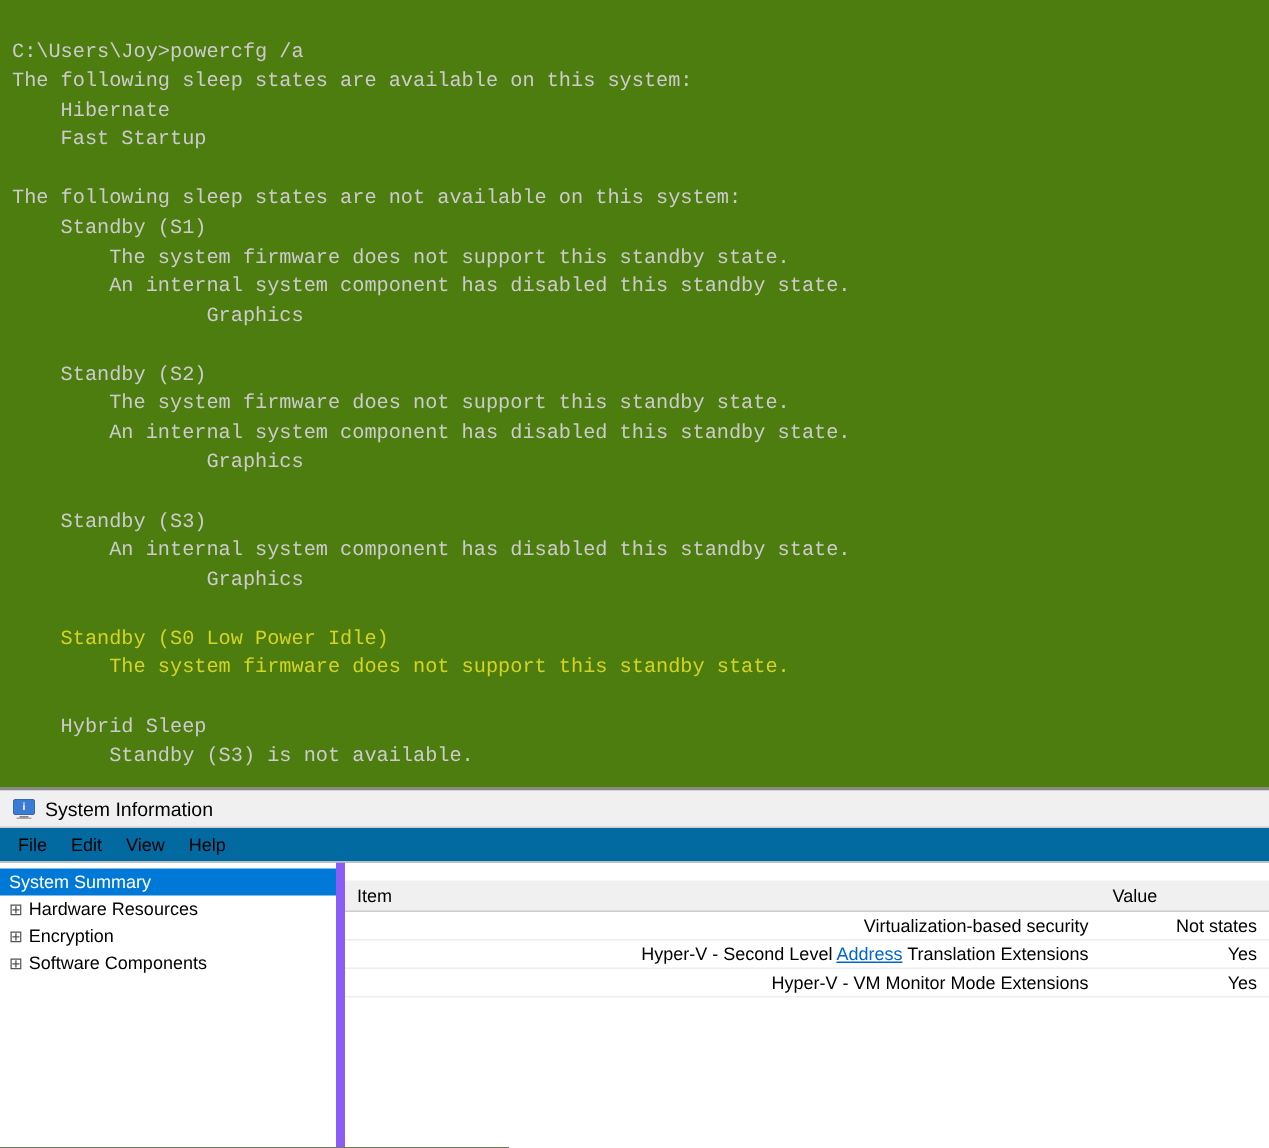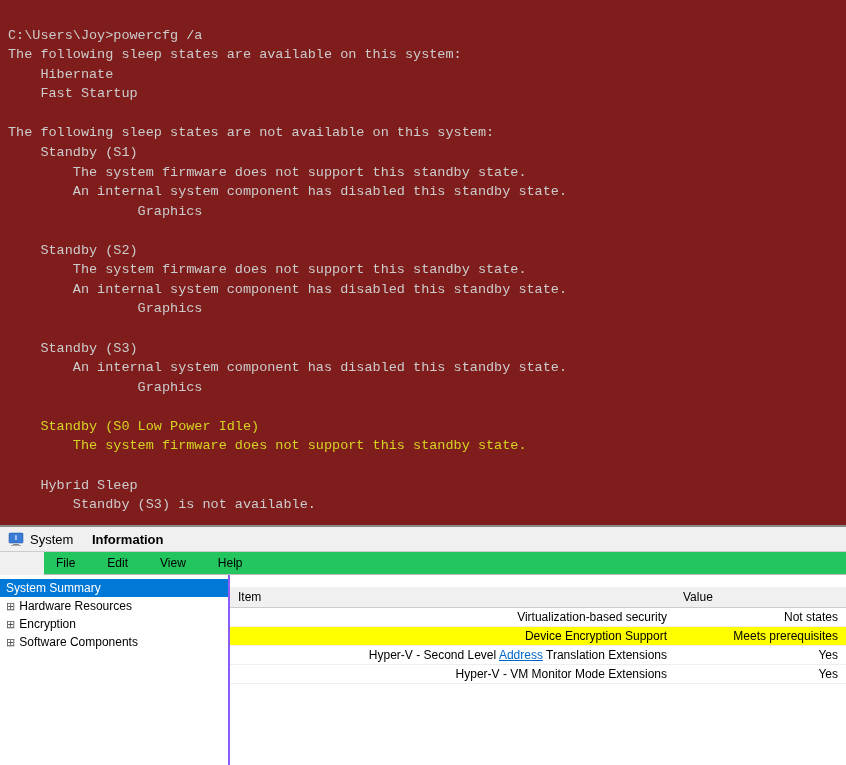--- a/index.html
+++ b/index.html
@@ -1,20 +1,20 @@
 <!DOCTYPE html>
 <html><head>
   <meta charset="utf-8">
   <style>
     * { margin: 0; padding: 0; box-sizing: border-box; }
     body { width: 846px; height: 765px; font-family: 'Courier New', monospace; overflow: hidden; background: #000; }
 
     
     #terminal {
-      background: #7f1d1d;
+      background: #4d7c0f;
       color: #ccc;
       font-family: 'Courier New', Courier, monospace;
       font-size: 13.5px;
       padding: 6px 8px;
       height: 525px;
       white-space: pre;
       line-height: 1.45;
     }
     .yellow { color: #d4d422; }
 
@@ -36,50 +36,49 @@
       align-items: center;
       padding: 4px 8px;
       gap: 6px;
       border-bottom: 1px solid #ccc;
     }
     .si-title-text {
       font-size: 13px;
       font-weight: normal;
       color: #000;
     }
-    .si-title-text .bold { font-weight: bold; margin-left: 15px; }
+    .si-title-text .bold { font-weight: normal; }
 
     
     .si-menubar {
       display: flex;
-      gap: 16px;
+      gap: 0;
       padding: 2px 4px;
-      background: #22c55e;
+      background: #0369a1;
       border-bottom: 1px solid #bbb;
-      margin-left: 44px;
     }
     .si-menubar span {
       padding: 2px 8px;
       color: #000;
       font-size: 12px;
       cursor: default;
     }
 
     
     .si-content {
       display: flex;
       flex: 1;
       overflow: hidden;
     }
 
     
     .si-tree {
       width: 230px;
       background: #fff;
-      border-right: 2px solid #8b5cf6;
+      border-right: 6px solid #8b5cf6;
       padding: 4px 0;
       font-size: 12px;
       overflow-y: auto;
     }
     .si-tree-item {
       padding: 2px 6px;
       cursor: default;
       color: #000;
       display: flex;
       align-items: center;
@@ -208,24 +207,20 @@
           <tr>
             <th>Item</th>
             <th>Value</th>
           </tr>
         </thead>
         <tbody>
           <tr>
             <td>Virtualization-based security</td>
             <td>Not states</td>
           </tr>
-          <tr class="highlight-row">
-            <td>Device Encryption Support</td>
-            <td>Meets prerequisites</td>
-          </tr>
           <tr>
             <td>
               Hyper-V - Second Level <span class="link-blue">Address</span> Translation Extensions
             </td>
             <td>Yes</td>
           </tr>
           <tr>
             <td>Hyper-V - VM Monitor Mode Extensions</td>
             <td>Yes</td>
           </tr>

